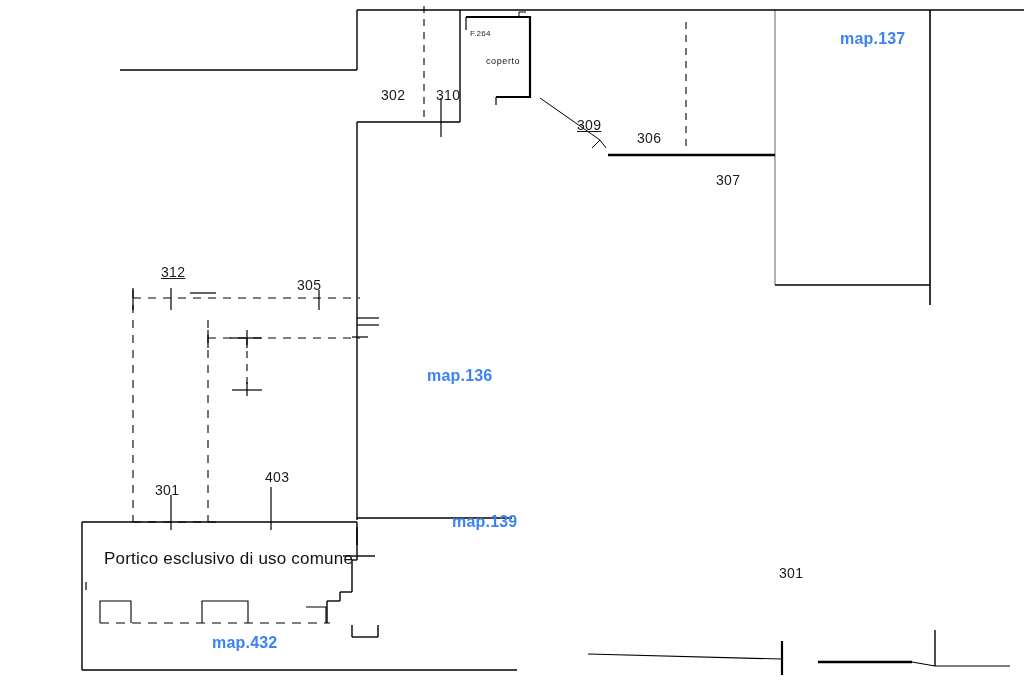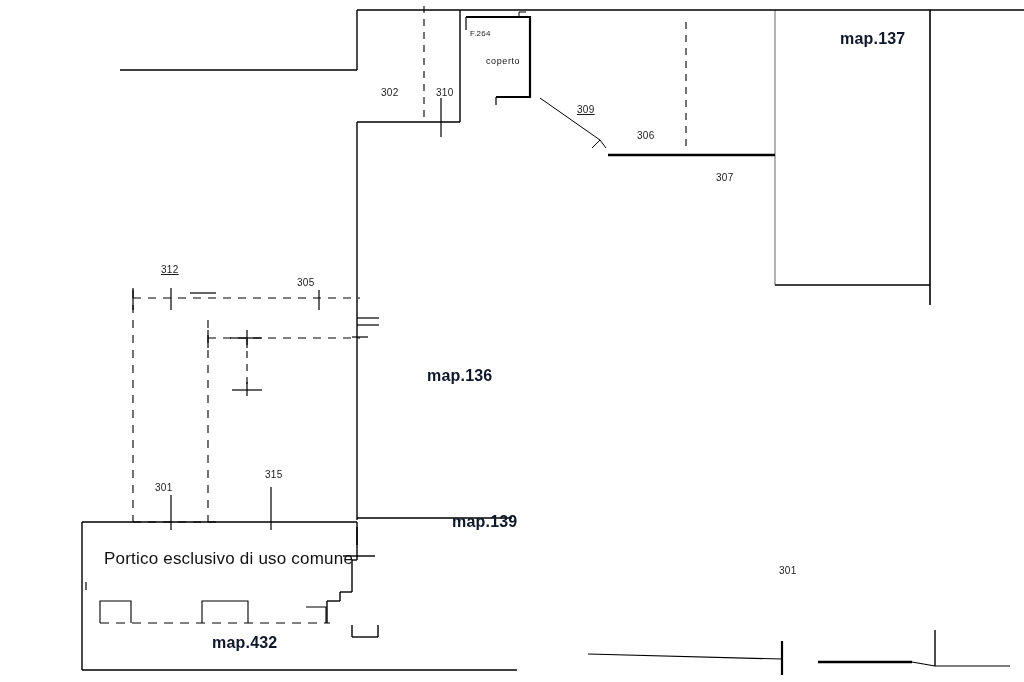--- a/index.html
+++ b/index.html
@@ -24,32 +24,32 @@
     position: absolute;
     top: 0;
     left: 0;
     width: 1024px;
     height: 682px;
     display: block;
   }
   .lbl {
     position: absolute;
     white-space: nowrap;
-    color: #0f172a;
+    color: #3b82f6;
     font-family: "Liberation Sans", sans-serif;
     line-height: 1;
     user-select: none;
   }
   .lbl-parcel {
     font-size: 16px;
     font-weight: bold;
     letter-spacing: 0.2px;
   }
   .lbl-sub {
-    font-size: 10px;
+    font-size: 14px;
     font-weight: normal;
     color: #1a1a1a;
     letter-spacing: 0.3px;
   }
   .lbl-note {
     font-size: 17px;
     font-weight: normal;
     color: #111111;
     letter-spacing: 0.2px;
   }
@@ -210,26 +210,26 @@
 
   </svg>
 
   <div class="lbl lbl-parcel" style="left:840px; top:31px;">map.137</div>
   <div class="lbl lbl-parcel" style="left:427px; top:368px;">map.136</div>
   <div class="lbl lbl-parcel" style="left:452px; top:514px;">map.139</div>
   <div class="lbl lbl-parcel" style="left:212px; top:635px;">map.432</div>
 
   <div class="lbl lbl-sub" style="left:381px; top:88px;">302</div>
   <div class="lbl lbl-sub" style="left:436px; top:88px;">310</div>
-  <div class="lbl lbl-sub" style="left:577px; top:105px;text-decoration:underline;">309</div>
+  <div class="lbl lbl-sub" style="left:577px; top:118px;text-decoration:underline;">309</div>
   <div class="lbl lbl-sub" style="left:637px; top:131px;">306</div>
   <div class="lbl lbl-sub" style="left:716px; top:131px;margin-top:42px;">307</div>
   <div class="lbl lbl-sub" style="left:161px; top:265px;text-decoration:underline;">312</div>
   <div class="lbl lbl-sub" style="left:297px; top:278px;text-align:right;">305</div>
   <div class="lbl lbl-sub" style="left:155px; top:483px;">301</div>
-  <div class="lbl lbl-sub" style="left:265px; top:470px;">315</div>
+  <div class="lbl lbl-sub" style="left:265px; top:470px;">403</div>
   <div class="lbl lbl-sub" style="left:779px; top:566px;">301</div>
 
   <div class="lbl lbl-note" style="left:104px; top:550px;">Portico esclusivo di uso comune</div>
   <div class="lbl lbl-room" style="left:486px; top:57px;">coperto</div>
   <div class="lbl lbl-tiny" style="left:470px; top:22px;margin-top:8px;">F.264</div>
 
 </div>
 
 </body></html>

